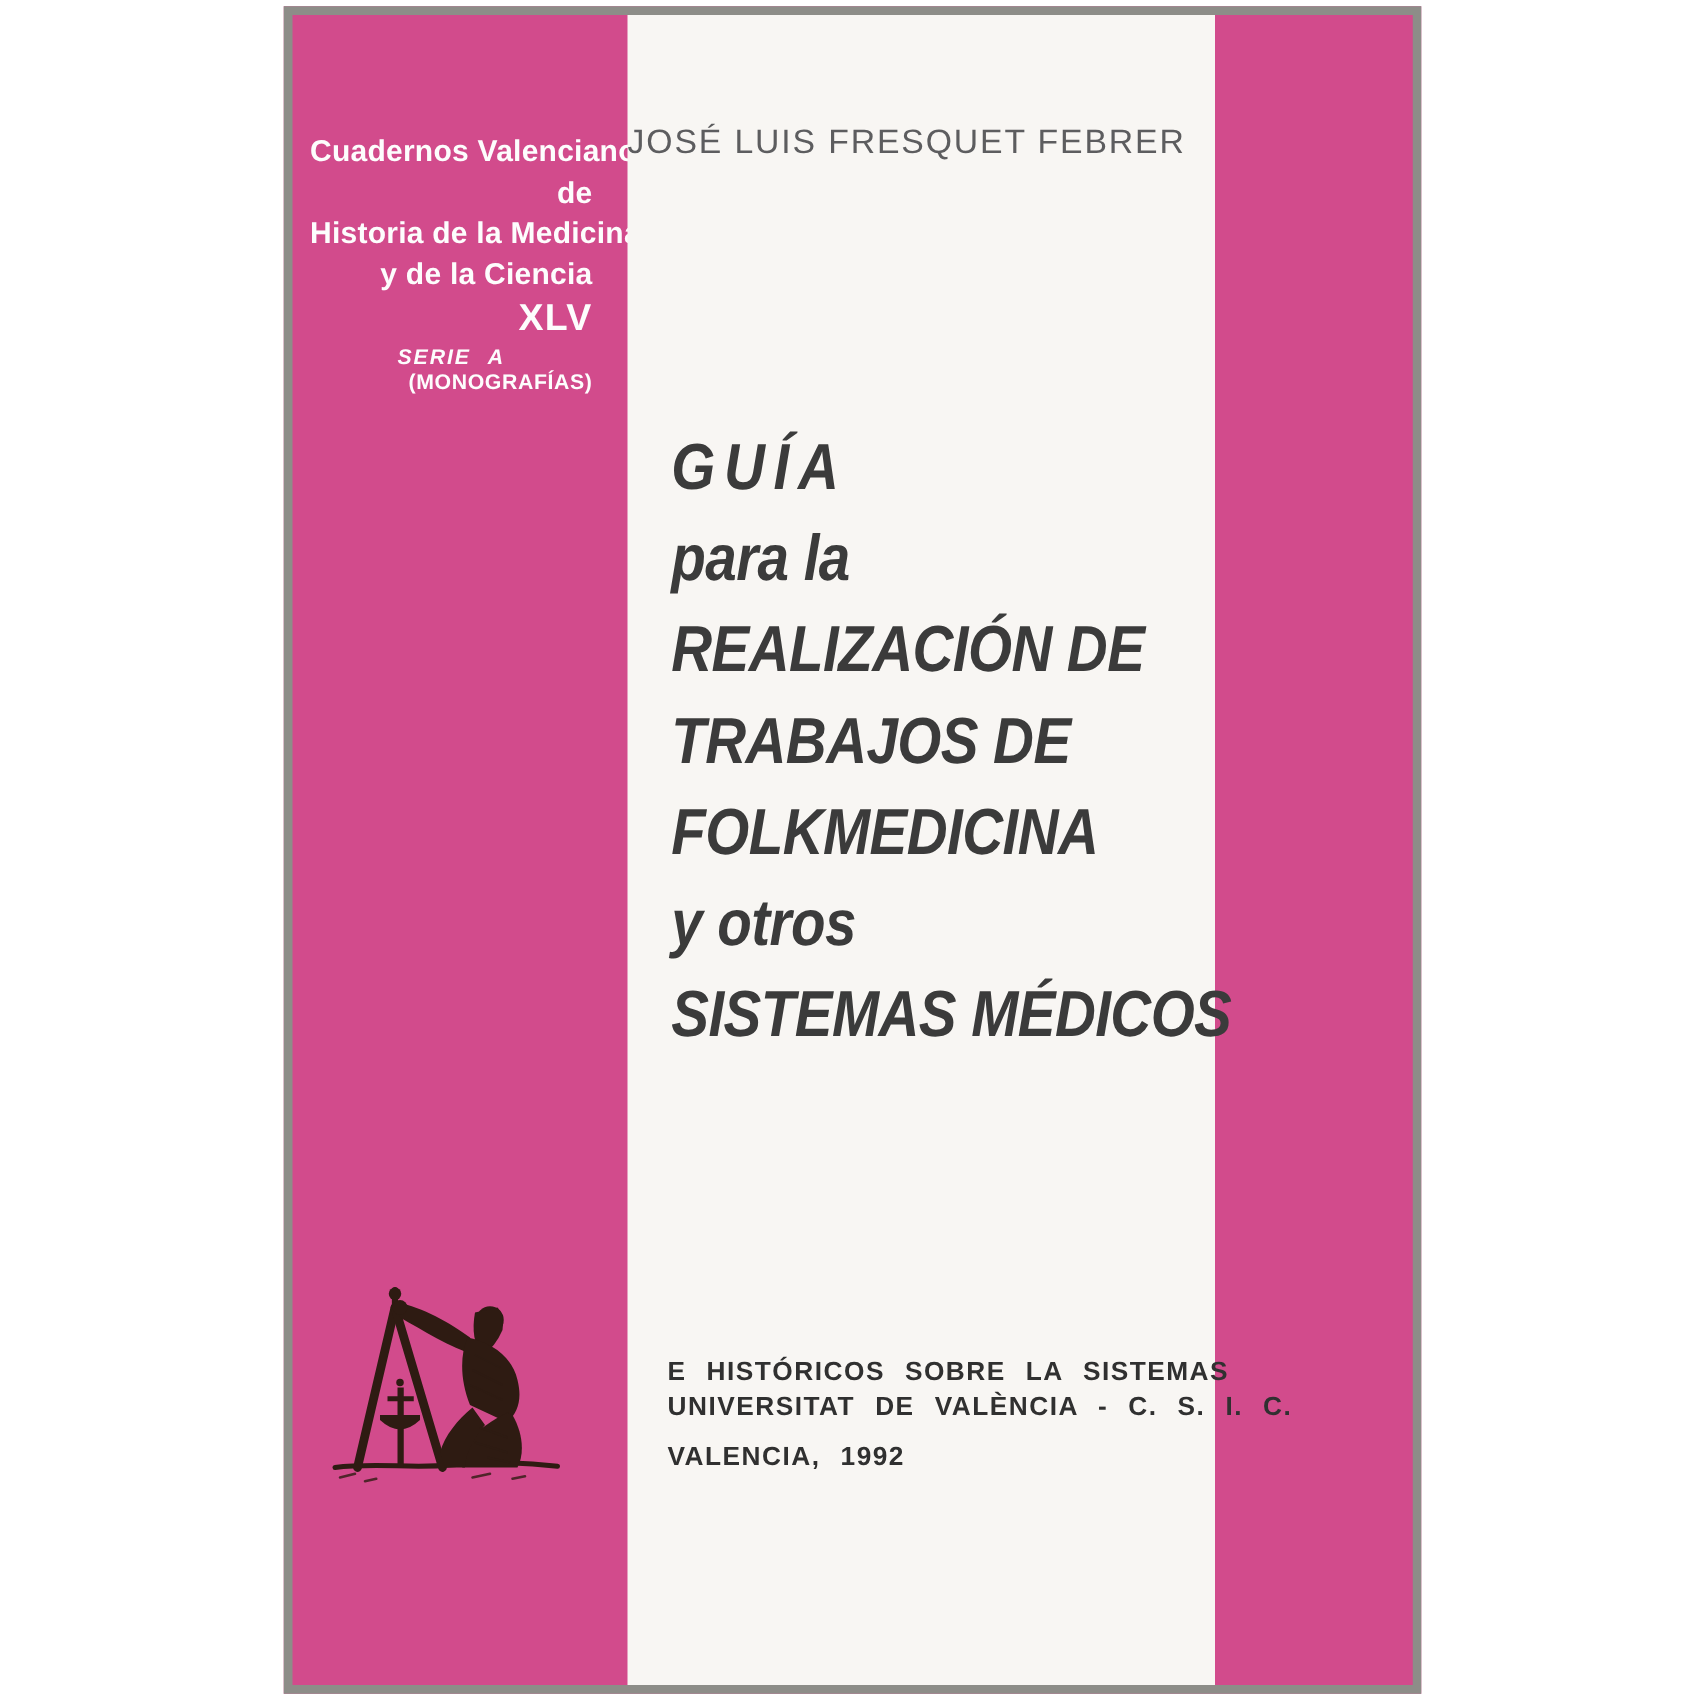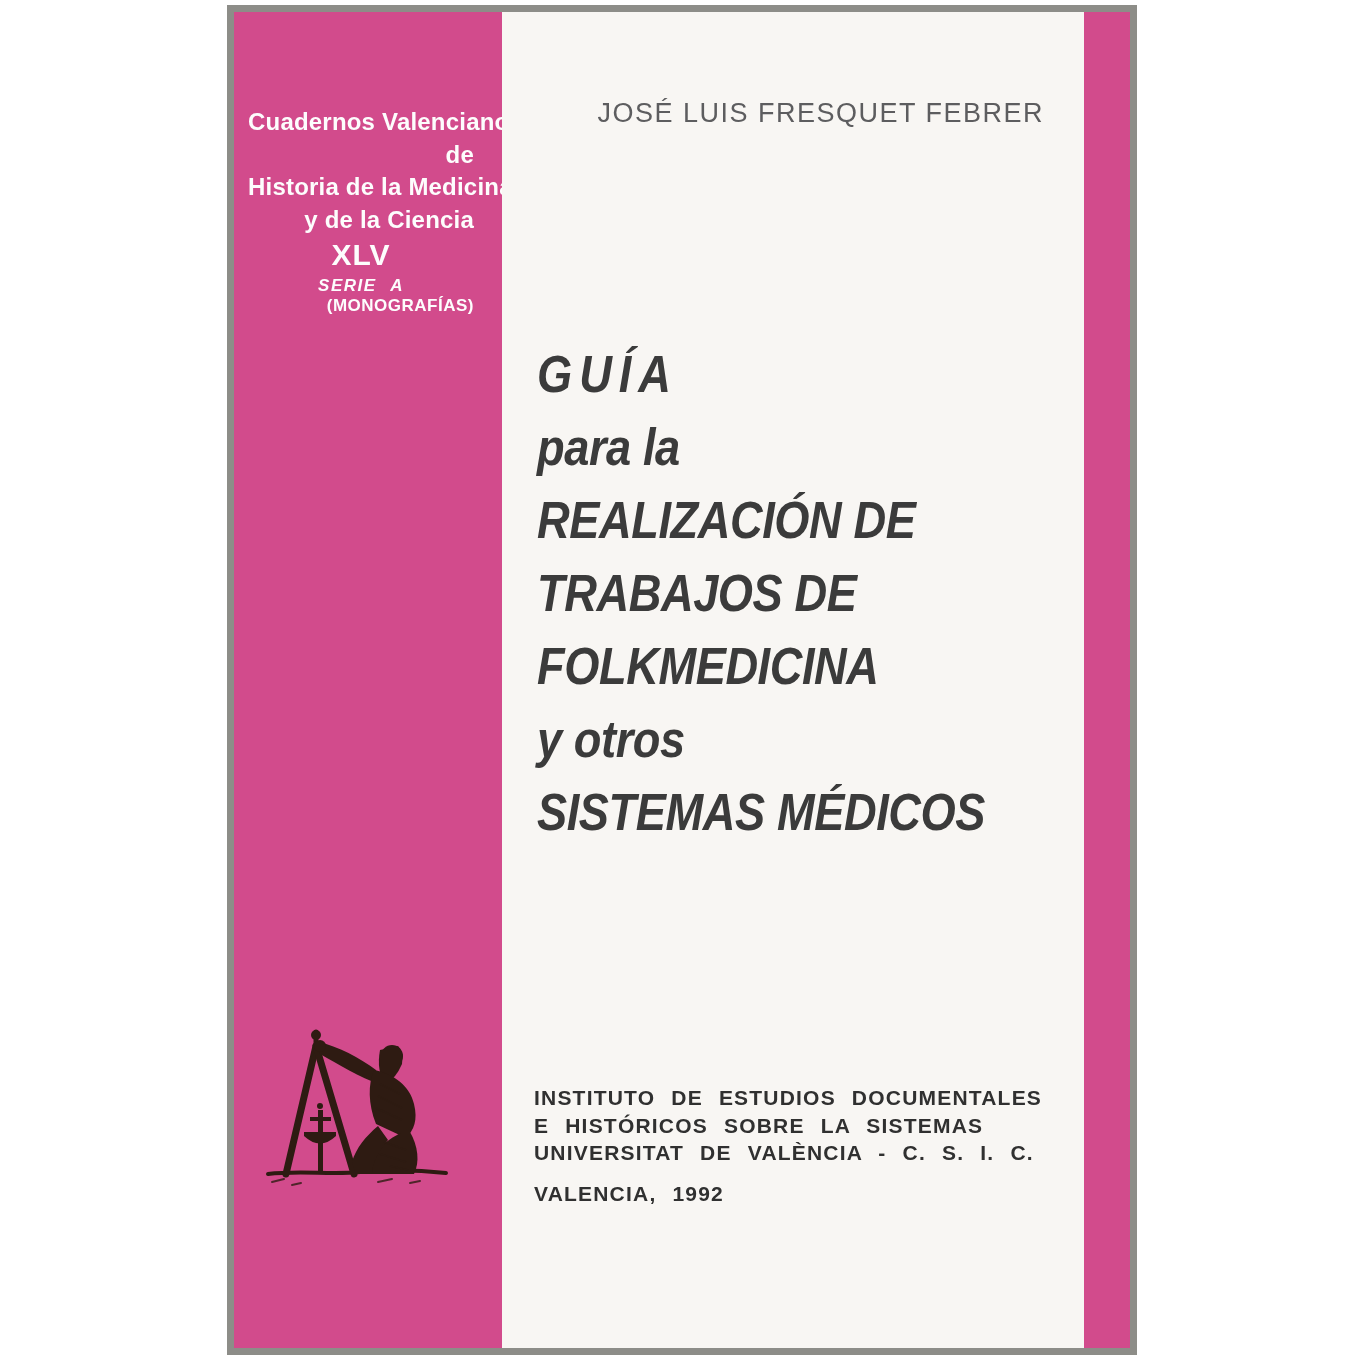--- a/index.html
+++ b/index.html
@@ -18,27 +18,27 @@
   .cover{
     position:absolute;left:227px;top:5px;width:910px;height:1350px;
     background:var(--pink);
     border:7px solid var(--frame-gray);
     display:flex;
   }
   
   .col-left{width:268px;position:relative;flex:none;}
   .series{margin-top:94px;padding-left:14px;padding-right:28px;color:var(--series-ink);font-weight:bold;}
   .s-line{text-align:right;font-size:24px;line-height:32.5px;letter-spacing:0.2px;white-space:nowrap;}
-  .s-vol{text-align:center;font-size:30px;line-height:34px;margin-top:2px;letter-spacing:1px;}
+  .s-vol{text-align:right;font-size:30px;line-height:34px;margin-top:2px;letter-spacing:1px;}
   .s-serie{text-align:center;font-size:17px;line-height:20px;margin-top:4px;letter-spacing:1.5px;word-spacing:8px;font-style:italic;}
   .s-mono{text-align:right;font-size:17px;line-height:20px;letter-spacing:0.5px;}
   .illustration{position:absolute;left:26px;top:1012px;width:196px;height:176px;color:var(--illustration-ink);}
   .illustration svg{width:100%;height:100%;}
   
-  .col-main{width:582px;flex:none;background:var(--panel-white);position:relative;}
+  .col-main{width:470px;flex:none;background:var(--panel-white);position:relative;}
   .author{
     position:absolute;top:86px;left:0;right:40px;
     text-align:right;font-size:27px;letter-spacing:1.5px;
     color:var(--author-ink);white-space:nowrap;
   }
   .title{
     position:absolute;top:326px;left:35px;
     color:var(--title-ink);font-weight:bold;font-style:italic;
     font-size:52px;line-height:73px;
   }
@@ -119,21 +119,20 @@
         <div class="t-line t-spread">GUÍA</div>
         <div class="t-line">para la</div>
         <div class="t-line">REALIZACIÓN DE</div>
         <div class="t-line">TRABAJOS DE</div>
         <div class="t-line">FOLKMEDICINA</div>
         <div class="t-line">y otros</div>
         <div class="t-line">SISTEMAS MÉDICOS</div>
       </div>
 
       <div class="publisher">
-        <div>INSTITUTO DE ESTUDIOS DOCUMENTALES</div>
         <div>E HISTÓRICOS SOBRE LA SISTEMAS</div>
         <div>UNIVERSITAT DE VALÈNCIA - C. S. I. C.</div>
         <div class="imprint">VALENCIA, 1992</div>
       </div>
     </div>
 
     <div class="col-right"></div>
   </div>
 </div>
 

